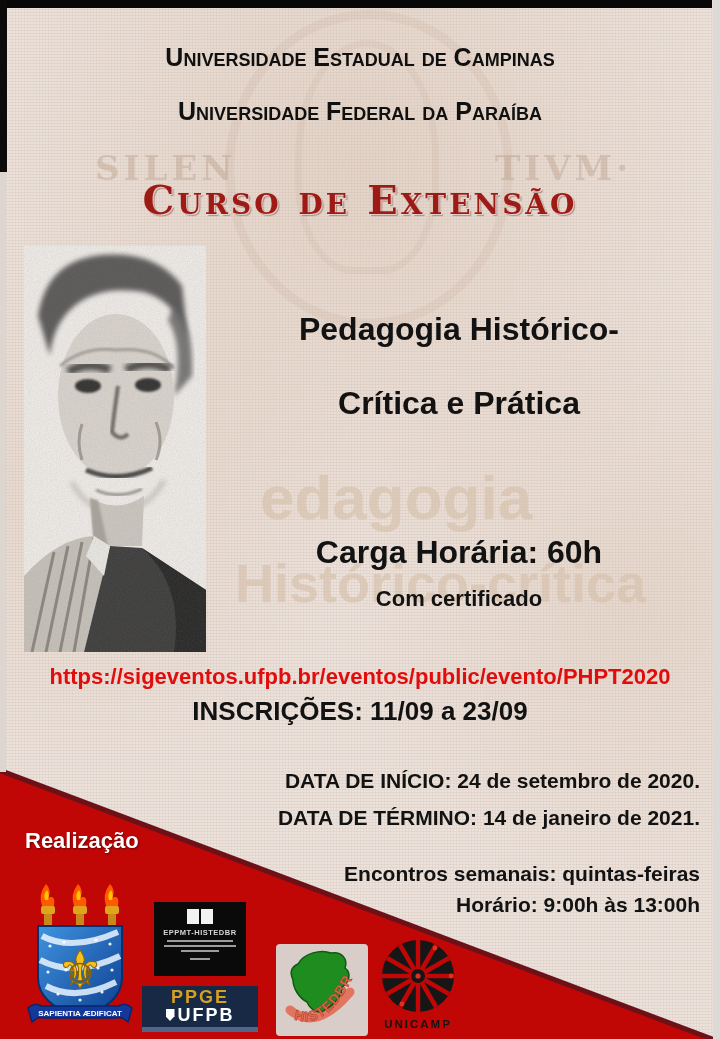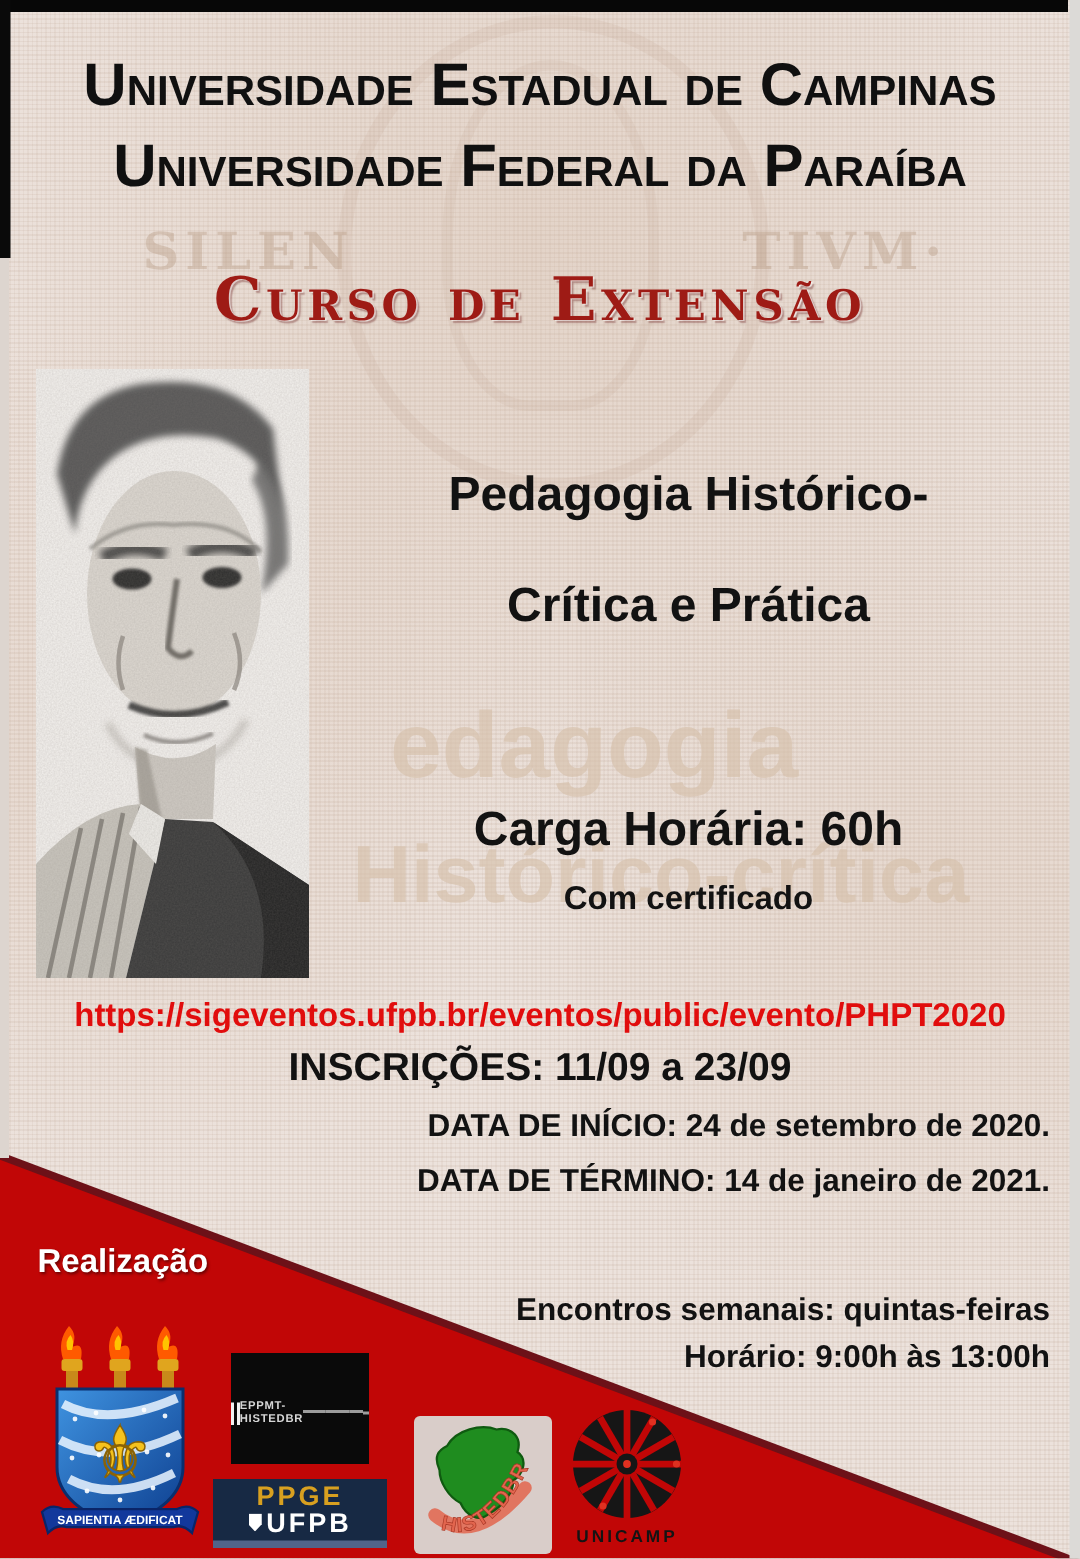--- a/index.html
+++ b/index.html
@@ -19,42 +19,42 @@
   .left-black{left:0;top:0;width:7px;height:172px;background:#0a0a0a;z-index:9;}
   .left-grey{left:0;top:172px;width:6px;height:600px;background:#ddd5cf;z-index:8;}
   .right-grey{right:0;top:0;width:7px;height:1039px;background:#dcdad7;z-index:8;}
   
   .ghost{color:rgba(182,152,130,.38);font-family:"DejaVu Serif",serif;font-weight:bold;z-index:1;letter-spacing:4px;}
   .ghost-big{color:rgba(214,192,170,.65);font-family:"Liberation Sans",sans-serif;font-weight:bold;z-index:1;}
   .ghost-ring{left:225px;top:10px;width:270px;height:300px;border:9px solid rgba(190,160,140,.16);border-radius:50%;z-index:0;}
   .ghost-ring2{left:295px;top:40px;width:130px;height:220px;border:7px solid rgba(190,160,140,.14);border-radius:50% 50% 40% 40%;z-index:0;}
   
   .hdr{left:0;top:30px;width:720px;text-align:center;font-weight:bold;color:#101010;
-       font-size:40px;line-height:54px;font-variant:small-caps;letter-spacing:0;z-index:3;}
+       font-size:25px;line-height:54px;font-variant:small-caps;letter-spacing:0;z-index:3;}
   .course{left:0;top:176px;width:720px;text-align:center;z-index:3;
        font-family:"DejaVu Serif",serif;font-weight:bold;font-variant:small-caps;
        font-size:40px;color:#9e1b15;letter-spacing:3px;
        text-shadow:1px 1px 0 rgba(255,255,255,.55), 2px 2px 1px rgba(90,10,10,.35);}
   .title-col{left:205px;top:292px;width:508px;text-align:center;z-index:3;
        font-weight:bold;color:#121212;font-size:32px;line-height:74px;}
   .carga{left:205px;top:534px;width:508px;text-align:center;font-weight:bold;color:#121212;font-size:32px;z-index:3;}
   .cert{left:205px;top:586px;width:508px;text-align:center;font-weight:bold;color:#121212;font-size:22px;z-index:3;}
   .url{left:0;top:664px;width:720px;text-align:center;font-weight:bold;color:#e10d0d;font-size:22px;z-index:3;text-decoration:none;display:block;}
   .inscr{left:0;top:696px;width:720px;text-align:center;font-weight:bold;color:#121212;font-size:26px;z-index:3;}
-  .dates{right:20px;top:732px;width:520px;text-align:right;font-weight:bold;color:#121212;font-size:21px;line-height:37px;z-index:3;}
+  .dates{right:20px;top:762px;width:520px;text-align:right;font-weight:bold;color:#121212;font-size:21px;line-height:37px;z-index:3;}
   .meet{right:20px;top:858px;width:520px;text-align:right;font-weight:bold;color:#121212;font-size:21px;line-height:31px;z-index:3;}
   .realiza{left:25px;top:828px;font-weight:bold;color:#ffffff;font-size:22px;z-index:4;text-shadow:1px 1px 2px rgba(0,0,0,.45);text-align:center;}
   
   .tri{left:0;top:0;width:720px;height:1039px;z-index:2;pointer-events:none;}
   
   .portrait{left:24px;top:246px;width:182px;height:406px;z-index:3;}
   
   .ufpb-crest{left:24px;top:882px;width:112px;height:154px;z-index:4;}
   .eppmt{left:154px;top:902px;width:92px;height:74px;background:#0a0a0a;z-index:4;
-         display:flex;flex-direction:row;align-items:center;}
+         display:flex;flex-direction:column;align-items:center;}
   .book{margin-top:7px;width:26px;height:15px;display:flex;gap:2px;}
   .book div{flex:1;background:#f2f2f2;}
   .eppmt-title{margin-top:4px;font-size:7.5px;font-weight:bold;color:#d6d6d6;letter-spacing:.5px;}
   .eppmt .bar{height:2px;background:rgba(205,205,205,.75);margin-top:3px;}
   .ppge{left:142px;top:986px;width:116px;height:46px;background:#172944;z-index:4;
         border-bottom:5px solid #51648a;box-sizing:border-box;
         display:flex;flex-direction:column;align-items:center;justify-content:center;}
   .ppge .l1{color:#d8a020;font-weight:bold;font-size:18px;letter-spacing:2px;line-height:17px;}
   .ppge .l2{color:#ffffff;font-weight:bold;font-size:18px;letter-spacing:2px;line-height:18px;display:flex;align-items:center;gap:3px;}
   .mini-shield{width:9px;height:12px;background:#ffffff;clip-path:polygon(0 0,100% 0,100% 60%,50% 100%,0 60%);}

